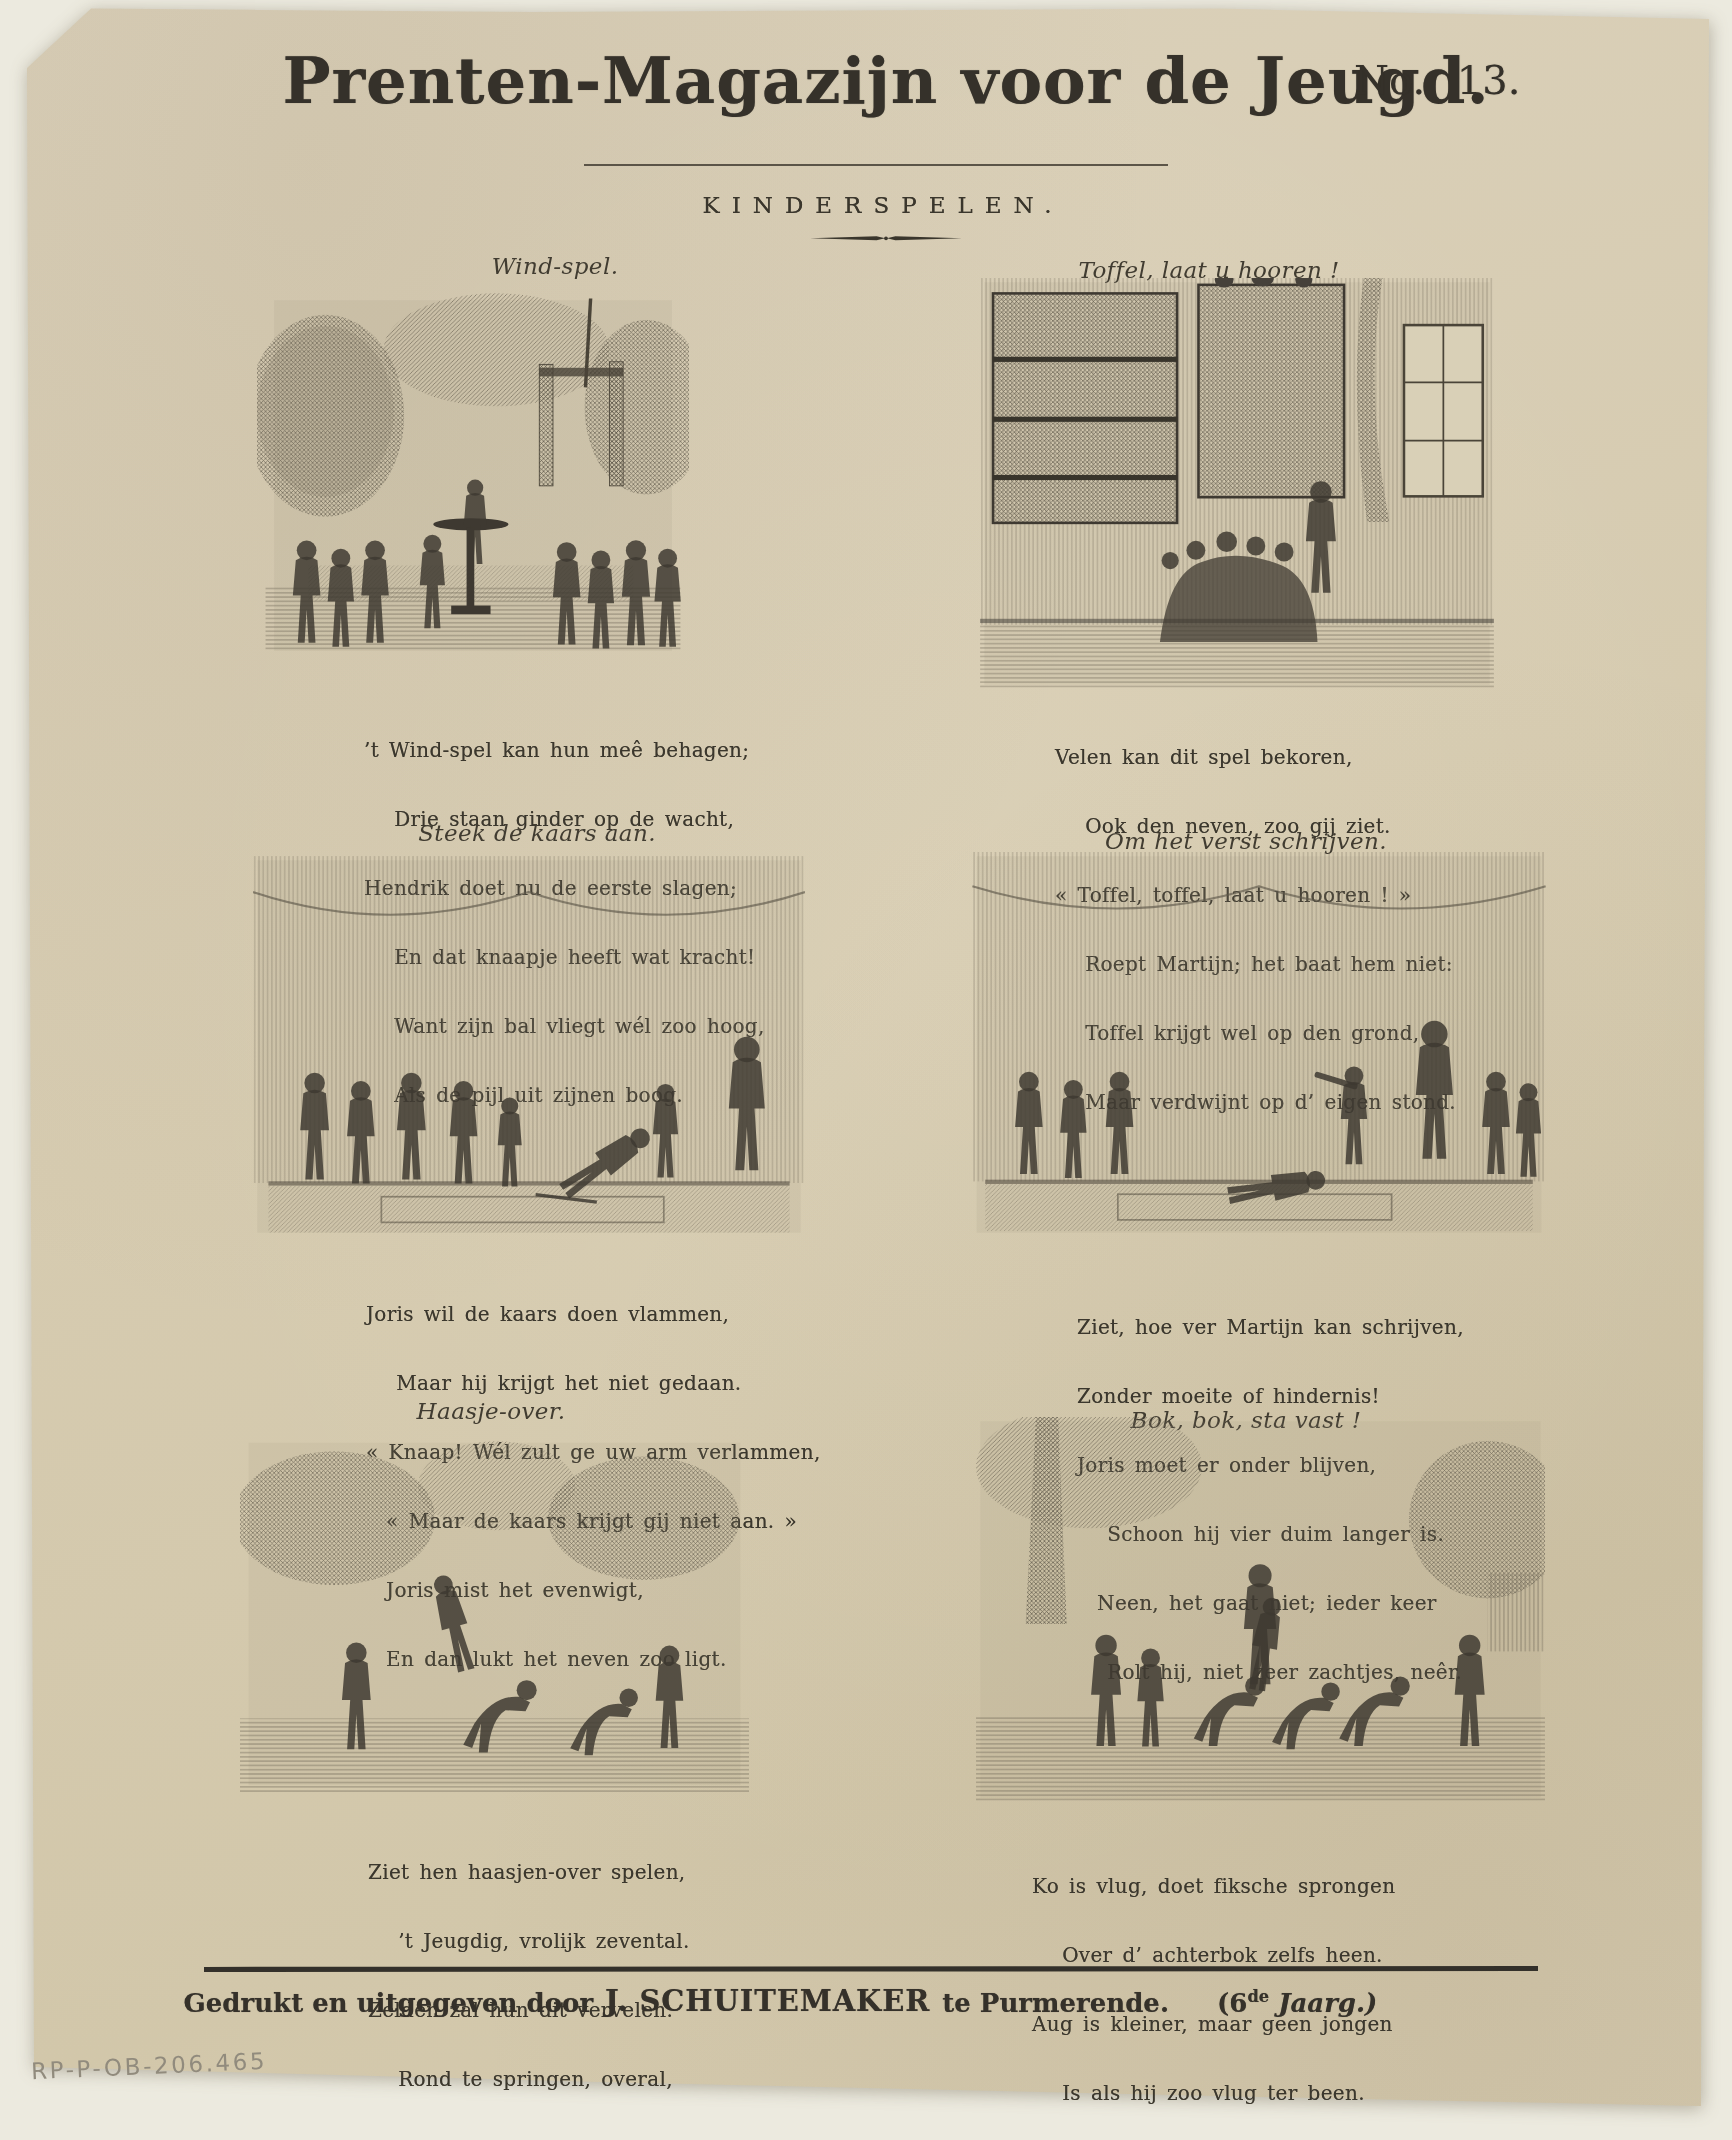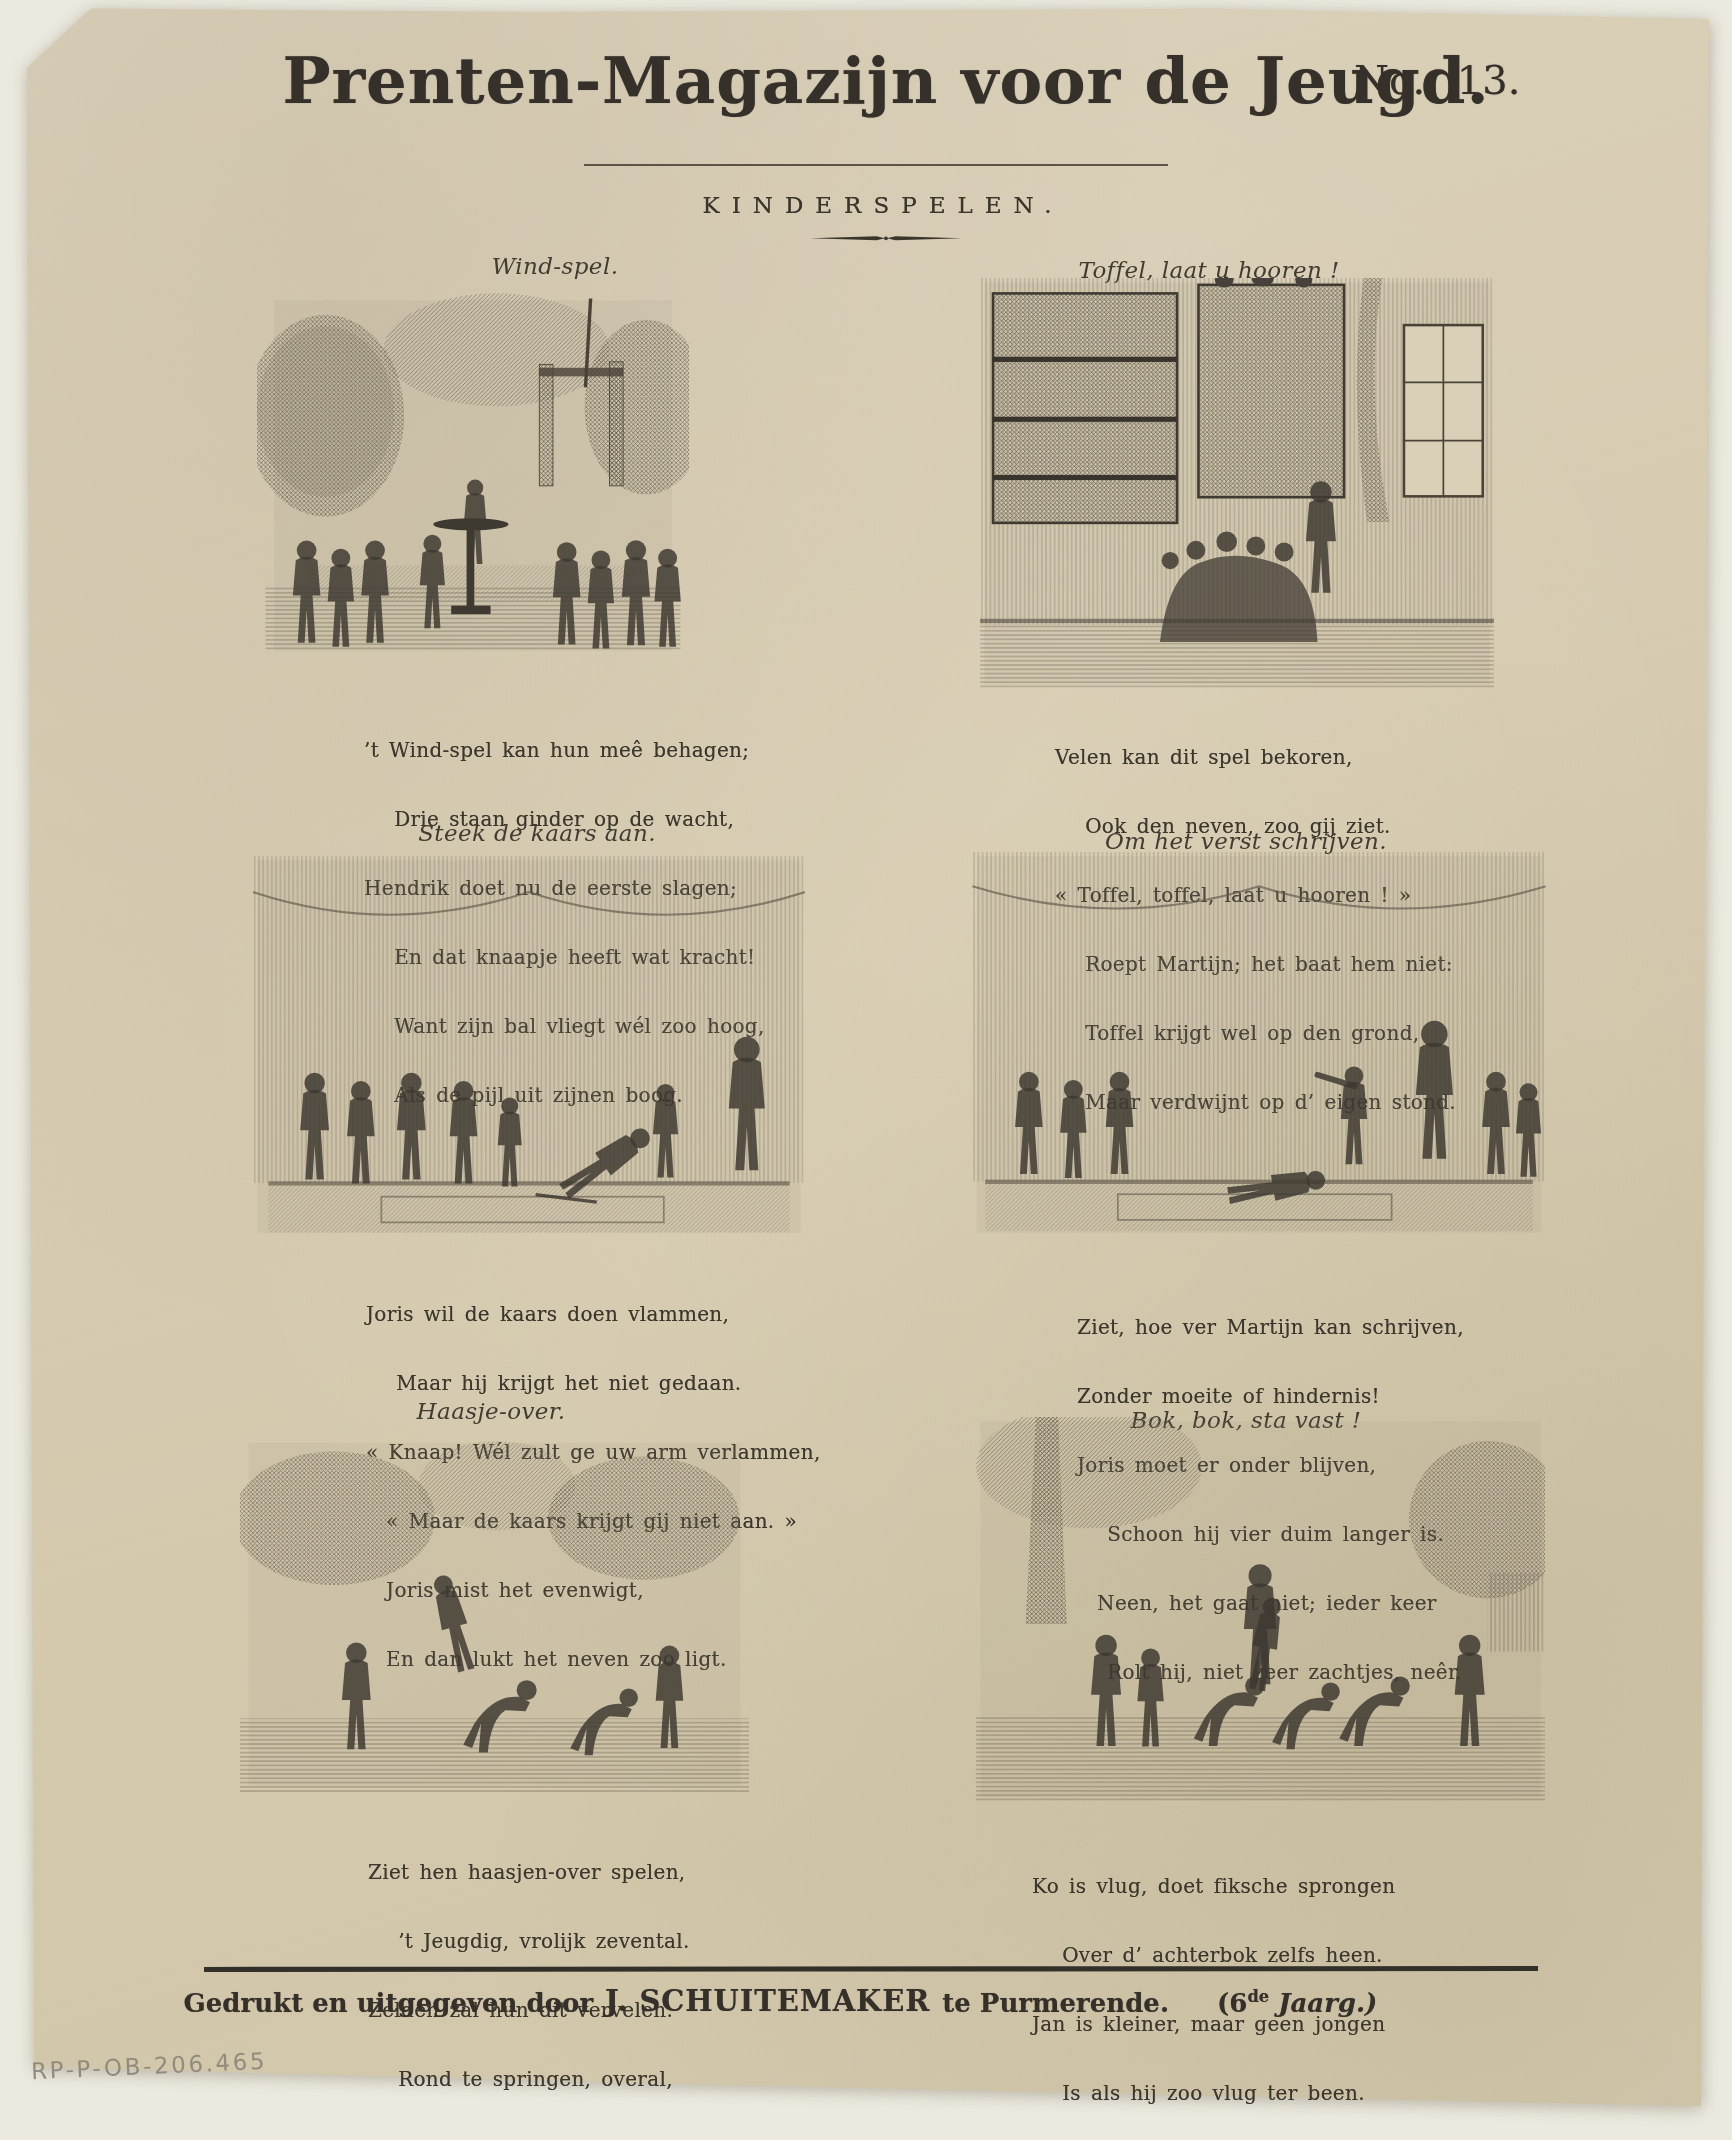--- a/index.html
+++ b/index.html
@@ -314,21 +314,21 @@
         </g>
       <use href="#fgb" transform="translate(382 357) scale(1.2)"></use>
       <use href="#fgb" transform="translate(462 352) scale(1.25)"></use>
       <use href="#fg" transform="translate(577 347) scale(1.25)"></use>
     </g>
   </svg>
 </div>
 <div class="verse v6">
   <div>Ko is vlug, doet fiksche sprongen</div>
   <div>   Over d’ achterbok zelfs heen.</div>
-  <div>Jan is kleiner, maar geen jongen</div>
+  <div>Aug is kleiner, maar geen jongen</div>
   <div>   Is als hij zoo vlug ter been.</div>
   
   
 </div>
 
 <div class="footer-rule"></div>
 <div class="footer">
   <span class="imprint">Gedrukt en uitgegeven door</span>
   <span class="publisher">J. SCHUITEMAKER</span>
   <span class="imprint">te Purmerende.</span>

